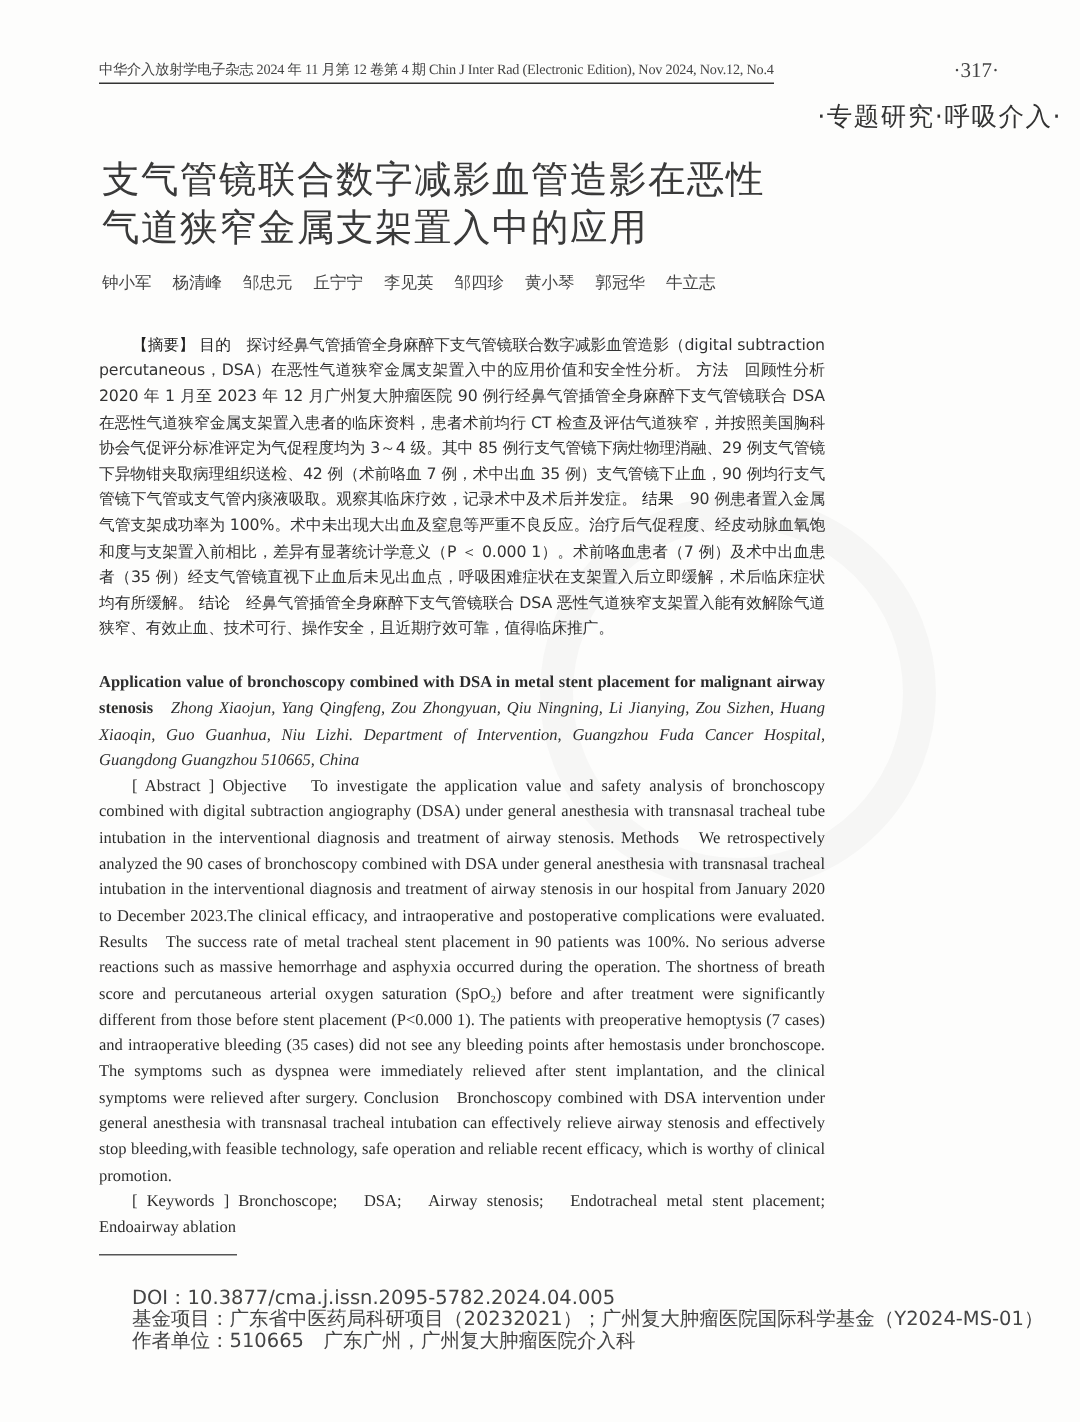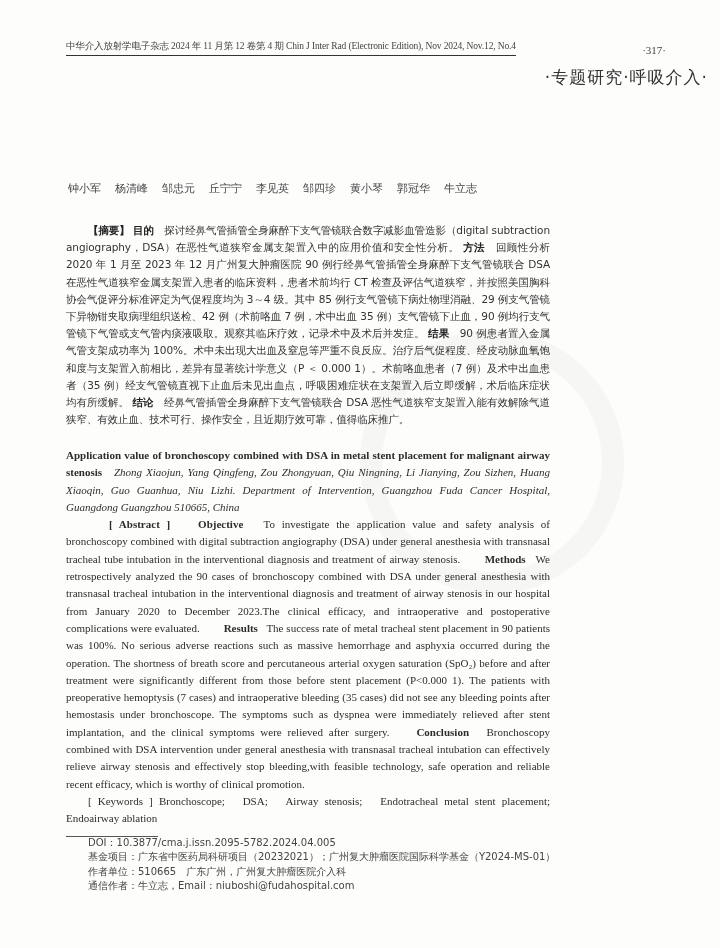--- a/index.html
+++ b/index.html
@@ -13,21 +13,21 @@
   .page { position: absolute; left: 0; top: 0; width: 720px; height: 848px; padding-left: 40px; }
   .header {
     position: absolute; left: 66px; top: 40px; width: 600px;
     display: flex; justify-content: space-between; align-items: flex-end;
     font-family: "Liberation Serif", serif; font-size: 9.5px; color: #444;
   }
   .header .running {
     border-bottom: 1px solid #333; padding-bottom: 2px; white-space: nowrap;
     letter-spacing: -0.15px;
   }
-  .header .pageno { font-size: 11px; }
+  .header .pageno { font-size: 14px; }
   .column-tag {
     position: absolute; right: 52px; top: 66px;
     font-size: 17px; color: #333; letter-spacing: 1px;
     font-family: "DejaVu Sans", sans-serif;
   }
   .title {
     position: absolute; left: 68px; top: 104px; width: 520px;
     font-family: "DejaVu Sans", sans-serif; font-weight: 300;
     font-size: 25px; line-height: 32px; color: #3a3a3a; letter-spacing: 1px;
   }
@@ -36,39 +36,39 @@
     position: absolute; left: 68px; top: 181px;
     font-size: 11px; color: #444; display: flex; gap: 14px;
     font-family: Liberation Serif, serif;
   }
   .cn-abstract {
     position: absolute; left: 66px; top: 222px; width: 484px;
     font-size: 10.5px; line-height: 17.2px; color: #333;
     text-align: justify; font-family: "DejaVu Sans", sans-serif;
     letter-spacing: -0.1px;
   }
-  .cn-abstract .lbl { font-weight: bold; color: #222; }
+  .cn-abstract .lbl { font-weight: normal; color: #222; }
   .indent { text-indent: 22px; }
   .cn-kw { margin-top: 1px; }
   .en-block {
     position: absolute; left: 66px; top: 447px; width: 484px;
     font-family: "Liberation Serif", serif; font-size: 11px; line-height: 17.3px; color: #2d2d2d;
     text-align: justify;
   }
   .en-title { font-weight: bold; }
   .italic { font-style: italic; }
   .en-abstract { text-align: justify; }
-  .en-abstract .lbl { font-weight: bold; margin-left: 21px; }
+  .en-abstract .lbl { font-weight: normal; }
   .footnote-rule {
     position: absolute; left: 66px; top: 836px; width: 92px; height: 0;
     border-top: 1.5px solid #555;
   }
   .footnotes {
-    position: absolute; left: 88px; top: 836px; width: 470px;
-    font-size: 10px; line-height: 14.4px; color: #444;
+    position: absolute; left: 88px; top: 859px; width: 470px;
+    font-size: 13px; line-height: 14.4px; color: #444;
     font-family: "DejaVu Sans", sans-serif;
   }
   .footnotes div { white-space: nowrap; }
   .watermark {
     position: absolute; left: 360px; top: 330px; width: 220px; height: 220px;
     border-radius: 50%; border: 22px solid rgba(200,200,200,0.12);
     pointer-events: none;
   }
 </style>
 </head>
@@ -77,37 +77,41 @@
 <div class="page">
   <div class="watermark"></div>
 
   <div class="header">
     <span class="running">中华介入放射学电子杂志 2024 年 11 月第 12 卷第 4 期 Chin J Inter Rad (Electronic Edition), Nov  2024, Nov.12, No.4</span>
     <span class="pageno">·317·</span>
   </div>
 
   <div class="column-tag">·专题研究·呼吸介入·</div>
 
+  <div class="title">
+    <div>支气管镜联合数字减影血管造影在恶性</div>
+    <div>气道狭窄金属支架置入中的应用</div>
+  </div>
 
   <div class="authors">
     <span>钟小军</span>
     <span>杨清峰</span>
     <span>邹忠元</span>
     <span>丘宁宁</span>
     <span>李见英</span>
     <span>邹四珍</span>
     <span>黄小琴</span>
     <span>郭冠华</span>
     <span>牛立志</span>
   </div>
 
   <div class="cn-abstract">
     <div class="indent">
       <span class="lbl">【摘要】</span>
-      <span class="lbl">目的</span>　<span>探讨经鼻气管插管全身麻醉下支气管镜联合数字减影血管造影（digital subtraction angiography，DSA）在恶性气道狭窄金属支架置入中的应用价值和安全性分析。</span>
+      <span class="lbl">目的</span>　<span>探讨经鼻气管插管全身麻醉下支气管镜联合数字减影血管造影（digital subtraction percutaneous，DSA）在恶性气道狭窄金属支架置入中的应用价值和安全性分析。</span>
       <span class="lbl">方法</span>　<span>回顾性分析2020 年 1 月至 2023 年 12 月广州复大肿瘤医院 90 例行经鼻气管插管全身麻醉下支气管镜联合 DSA 在恶性气道狭窄金属支架置入患者的临床资料，患者术前均行 CT 检查及评估气道狭窄，并按照美国胸科协会气促评分标准评定为气促程度均为 3～4 级。其中 85 例行支气管镜下病灶物理消融、29 例支气管镜下异物钳夹取病理组织送检、42 例（术前咯血 7 例，术中出血 35 例）支气管镜下止血，90 例均行支气管镜下气管或支气管内痰液吸取。观察其临床疗效，记录术中及术后并发症。</span>
       <span class="lbl">结果</span>　<span>90 例患者置入金属气管支架成功率为 100%。术中未出现大出血及窒息等严重不良反应。治疗后气促程度、经皮动脉血氧饱和度与支架置入前相比，差异有显著统计学意义（P ＜ 0.000 1）。术前咯血患者（7 例）及术中出血患者（35 例）经支气管镜直视下止血后未见出血点，呼吸困难症状在支架置入后立即缓解，术后临床症状均有所缓解。</span>
       <span class="lbl">结论</span>　<span>经鼻气管插管全身麻醉下支气管镜联合 DSA 恶性气道狭窄支架置入能有效解除气道狭窄、有效止血、技术可行、操作安全，且近期疗效可靠，值得临床推广。</span>
     </div>
   </div>
 
   <div class="en-block">
     <div>
       <span class="en-title">Application value of bronchoscopy combined with DSA in metal stent placement for malignant airway stenosis</span>&nbsp;&nbsp;
       <span class="italic">Zhong Xiaojun, Yang Qingfeng, Zou Zhongyuan, Qiu Ningning, Li Jianying, Zou Sizhen, Huang Xiaoqin, Guo Guanhua, Niu Lizhi. Department of Intervention, Guangzhou Fuda Cancer Hospital, Guangdong Guangzhou 510665, China</span>
@@ -127,15 +131,14 @@
       <span class="lbl" style="font-weight:normal">[ Keywords ]</span>
       <span>Bronchoscope;　DSA;　Airway stenosis;　Endotracheal metal stent placement;　Endoairway ablation</span>
     </div>
   </div>
 
   <div class="footnote-rule"></div>
   <div class="footnotes">
     <div>DOI：10.3877/cma.j.issn.2095-5782.2024.04.005</div>
     <div>基金项目：广东省中医药局科研项目（20232021）；广州复大肿瘤医院国际科学基金（Y2024-MS-01）</div>
     <div>作者单位：510665　广东广州，广州复大肿瘤医院介入科</div>
-    <div>通信作者：牛立志，Email：niuboshi@fudahospital.com</div>
   </div>
 </div>
 
 </body></html>

